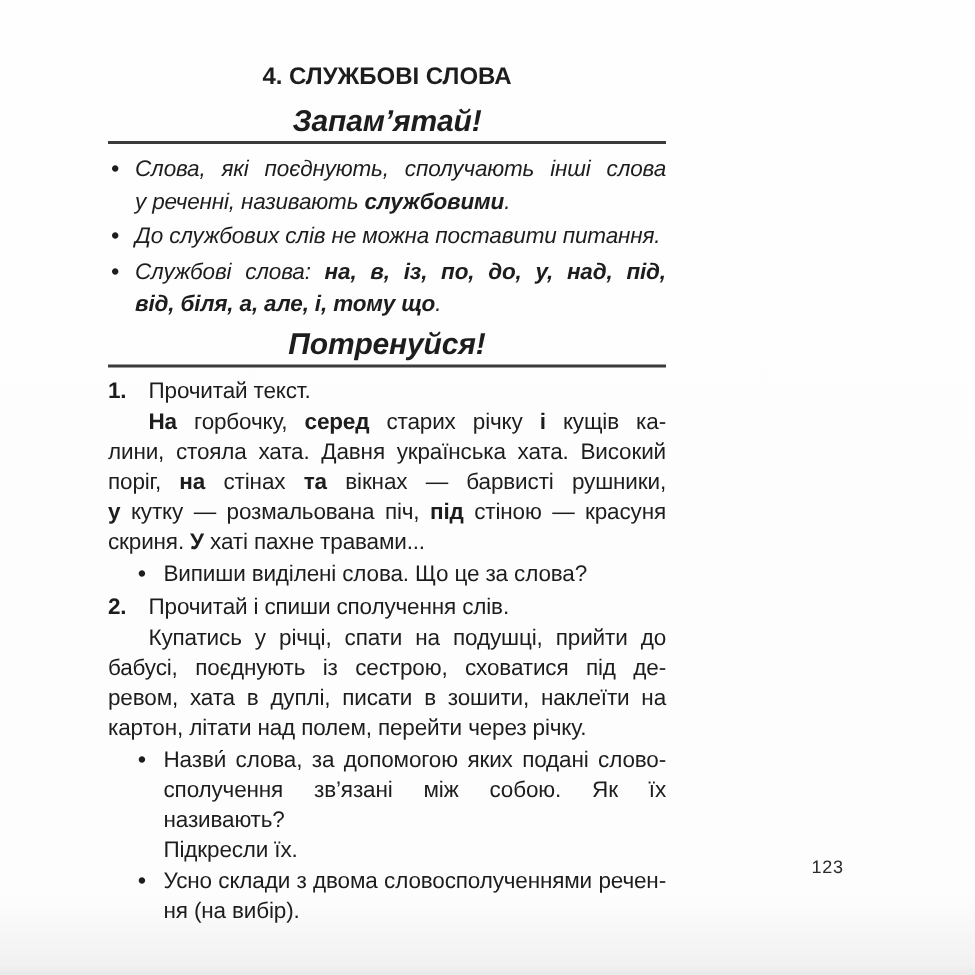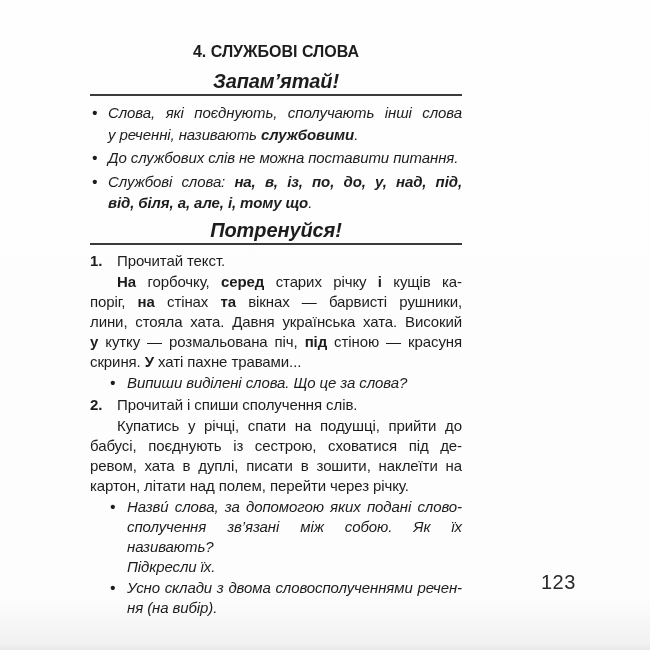--- a/index.html
+++ b/index.html
@@ -11,21 +11,21 @@
     overflow:hidden;
     position:relative;
   }
   .page{
     width:650px;height:650px;
     position:relative;
     background:linear-gradient(180deg,#fefefe 0%, #fdfdfd 92%, #f1f1f1 99%, #e9e9e9 100%);
   }
   .content{
     width:372px;
-    margin-left:90px;
+    margin-left:72px;
     padding-top:42px;
     font-size:15px;
     letter-spacing:-0.1px;
     line-height:20px;
   }
   .page-title{
     font-size:16px;
     font-weight:bold;
     text-align:center;
     margin:0 0 9px 0;
@@ -73,34 +73,33 @@
   .main{line-height:20px;}
   .practice-gap{margin-top:6px;}
   .task-row{display:flex;margin-bottom:1px;}
   .task-num{width:27px;flex:none;font-weight:bold;}
   .para .tline:first-child{text-indent:27px;}
   .sub-bullet{
     position:relative;
     margin-left:20px;
     padding-left:17px;
     margin-top:1px;
-    font-style:italic;
   }
   .sub-bullet::before{
     content:"\2022";
     position:absolute;
     left:0;top:0;
     font-weight:bold;
   }
   .exercise{margin-bottom:2px;}
   .page-num{
     position:absolute;
     top:571px;
     left:541px;
-    font-size:20px;
+    font-size:12px;
     color:#2a2a2a;
     letter-spacing:0.5px;
   }
 </style>
 </head>
 <body>
 
 <div class="page">
   <div class="content">
 
@@ -134,22 +133,22 @@
 
     <div class="main">
 
       <div class="exercise">
         <div class="task-row">
           <span class="task-num">1.</span>
           <span class="task-text">Прочитай текст.</span>
         </div>
         <div class="para">
             <div class="tline"><span class="b">На</span><span> горбочку, </span><span class="b">серед</span><span> старих річку </span><span class="b">і</span><span> кущів ка-</span></div>
+            <div class="tline"><span>лини, стояла хата. Давня українська хата. Високий</span></div>
             <div class="tline"><span>поріг, </span><span class="b">на</span><span> стінах </span><span class="b">та</span><span> вікнах — барвисті рушники,</span></div>
-            <div class="tline"><span>лини, стояла хата. Давня українська хата. Високий</span></div>
             <div class="tline"><span class="b">у</span><span> кутку — розмальована піч, </span><span class="b">під</span><span> стіною — красуня</span></div>
             <div class="tline last"><span>скриня. </span><span class="b">У</span><span> хаті пахне травами...</span></div>
           </div>
         <div class="sub-bullet">
           <div>
               <div class="tline last"><span>Випиши виділені слова. Що це за слова?</span></div>
             </div>
         </div>
       </div>
 

